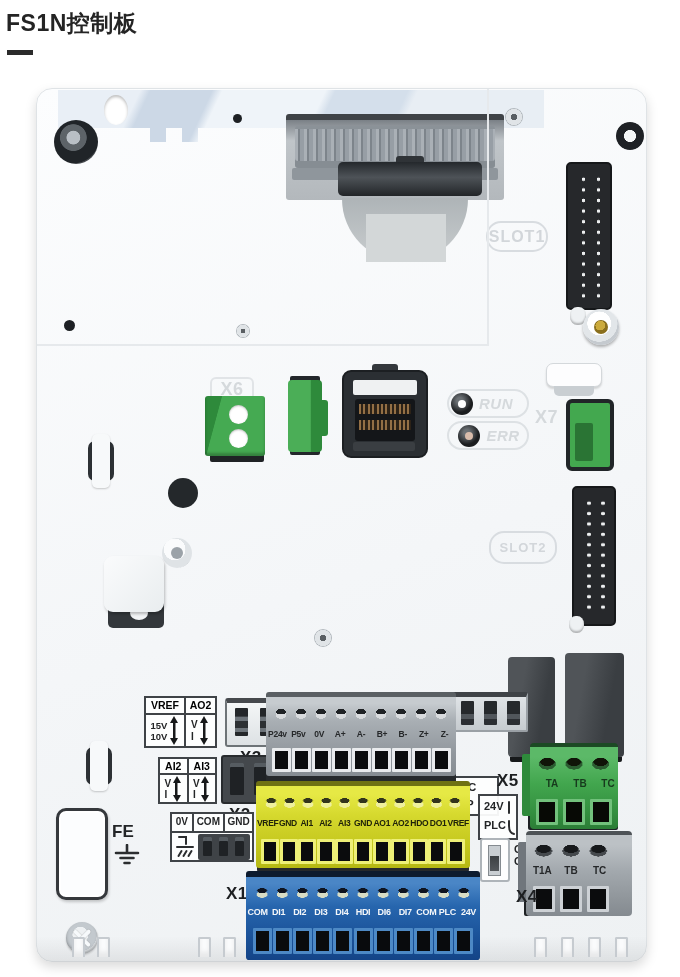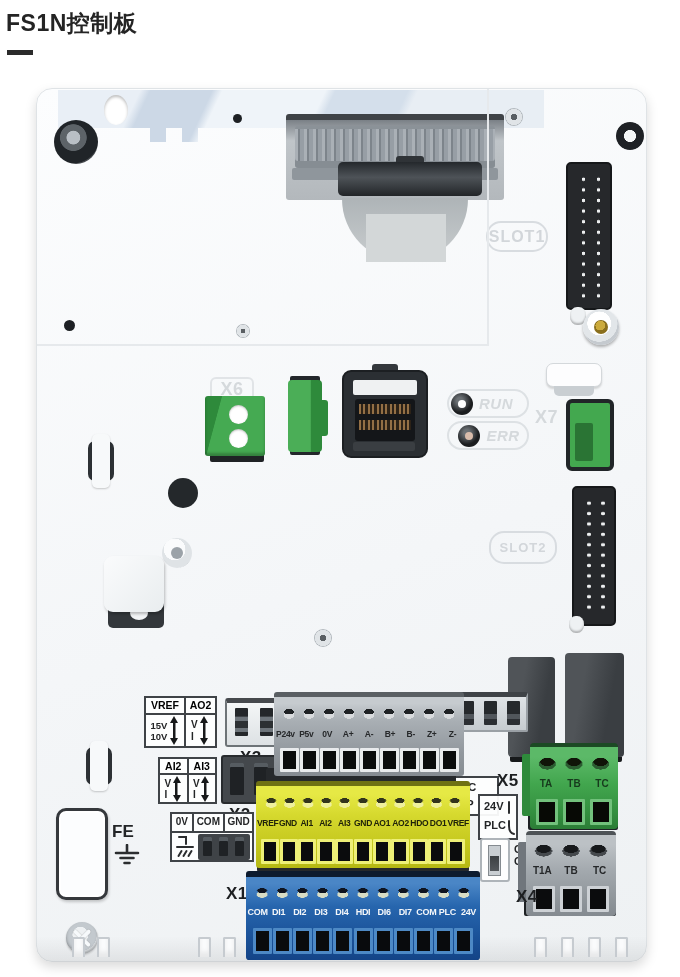--- a/index.html
+++ b/index.html
@@ -337,21 +337,21 @@
     </svg>
     <div class="abs" style="left:26px; top:20px; width:52px; height:26px; background:#3f4347; border-radius:2px;">
       <div class="tgl" style="left:5px; top:3px; width:9px; height:19px;"></div>
       <div class="tgl" style="left:21px; top:3px; width:9px; height:19px;"></div>
       <div class="tgl" style="left:37px; top:3px; width:9px; height:19px;"></div>
     </div>
   </div>
   <div class="abs xlabel" style="left:226px; top:884px;">X1</div>
 
   <div class="abs tb-base" style="left:266px; top:768px; width:190px; height:18px;"></div>
-  <div class="abs tblock" style="left:266px; top:692px; width:190px; height:84px; background:linear-gradient(#c6cbcf 0 8%,#a9afb4 30%,#92989e 70%,#868c92); border-top:5px solid #5a5f63;margin-left:8px;">
+  <div class="abs tblock" style="left:266px; top:692px; width:190px; height:84px; background:linear-gradient(#c6cbcf 0 8%,#a9afb4 30%,#92989e 70%,#868c92); border-top:5px solid #5a5f63;">
     <div class="abs holes" style="left:5px; top:8px; width:180px; height:16px; background-size:20px 16px; --hc:#1f2225;"></div>
     <div class="abs tlabels" style="left:1px; top:32px; width:188px; font-size:8.5px; letter-spacing:-0.3px; color:#26282a;">
 
     <span>P24v</span>
         <span>P5v</span>
         <span>0V</span>
         <span>A+</span>
         <span>A-</span>
         <span>B+</span>
         <span>B-</span>
@@ -505,21 +505,21 @@
     <span class="abs blacktext" style="left:4px; top:23px; font-size:11px;">PLC</span>
     <svg class="abs" style="right:1px; top:3px;" width="11" height="38" viewBox="0 0 11 38">
       <path d="M5 3 V14 M5 22 V27 Q5 34 10 35" stroke="#2b2d2f" stroke-width="2" fill="none" stroke-linecap="round"></path>
     </svg>
   </div>
 
   <div class="abs tb-base" style="left:528px; top:810px; width:90px; height:20px; background:#1d2124;"></div>
   <div class="abs" style="left:522px; top:754px; width:10px; height:62px; background:#2e8a3b; border-radius:2px 0 0 2px;"></div>
   <div class="abs tblock" style="left:530px; top:743px; width:88px; height:86px; background:linear-gradient(#5cb968 0 12%,#42a64e 45%,#338f3f 80%,#2b7d36); border-top:4px solid #1c4a24; border-radius:4px;">
     <div class="abs holes-big" style="left:4px; top:5px; width:80px; height:22px; background-size:33.33% 100%; --hc:#101408; --hr:#2b5c31;"></div>
-    <div class="abs tlabels" style="left:2px; top:31px; width:84px; font-size:10px; color:#173a1d;">
+    <div class="abs tlabels" style="left:8px; top:31px; width:84px; font-size:10px; color:#173a1d;">
 
     <span>TA</span>
         <span>TB</span>
         <span>TC</span>
       </div>
     <div class="abs twins" style="left:4px; top:50px; width:80px; height:30px; --frame:#72c17c;">
 
     <i>
           <b style="width:16px; height:20px; background:#070905;"></b>
         </i>
@@ -534,21 +534,21 @@
 
   <div class="abs sw-plate" style="left:480px; top:838px; width:30px; height:44px;">
     <div class="abs sw-slot" style="left:6px; top:5px; width:13px; height:31px;"></div>
     <div class="abs sw-knob" style="left:8px; top:16px; width:9px; height:15px;"></div>
   </div>
   <span class="abs blacktext" style="left:514px; top:843px; font-size:10.5px;">ON</span>
   <span class="abs blacktext" style="left:514px; top:855px; font-size:10.5px;">OFF</span>
 
   <div class="abs tb-base" style="left:524px; top:896px; width:92px; height:20px; background:#1d2023;"></div>
   <div class="abs" style="left:518px; top:842px; width:10px; height:60px; background:#70767c; border-radius:2px 0 0 2px;"></div>
-  <div class="abs tblock" style="left:526px; top:831px; width:90px; height:85px; background:linear-gradient(#bcc1c5 0 12%,#a2a8ad 45%,#8f959a 80%,#848a90); border-top:4px solid #4e5357; border-radius:4px;">
+  <div class="abs tblock" style="left:526px; top:831px; width:106px; height:85px; background:linear-gradient(#bcc1c5 0 12%,#a2a8ad 45%,#8f959a 80%,#848a90); border-top:4px solid #4e5357; border-radius:4px;">
     <div class="abs holes-big" style="left:4px; top:4px; width:82px; height:22px; background-size:33.33% 100%; --hc:#17191b; --hr:#45494d;"></div>
     <div class="abs tlabels" style="left:2px; top:30px; width:86px; font-size:10px; color:#26282a;">
 
     <span>T1A</span>
         <span>TB</span>
         <span>TC</span>
       </div>
     <div class="abs twins" style="left:4px; top:49px; width:82px; height:30px; --frame:#cdd1d5;">
 
     <i>

